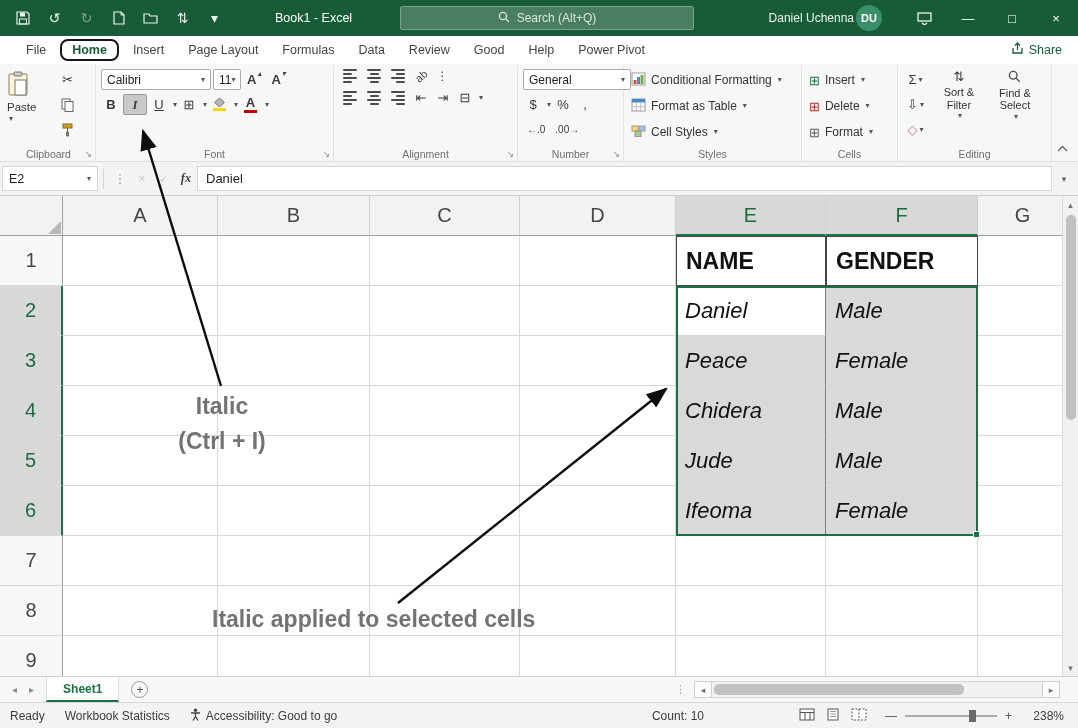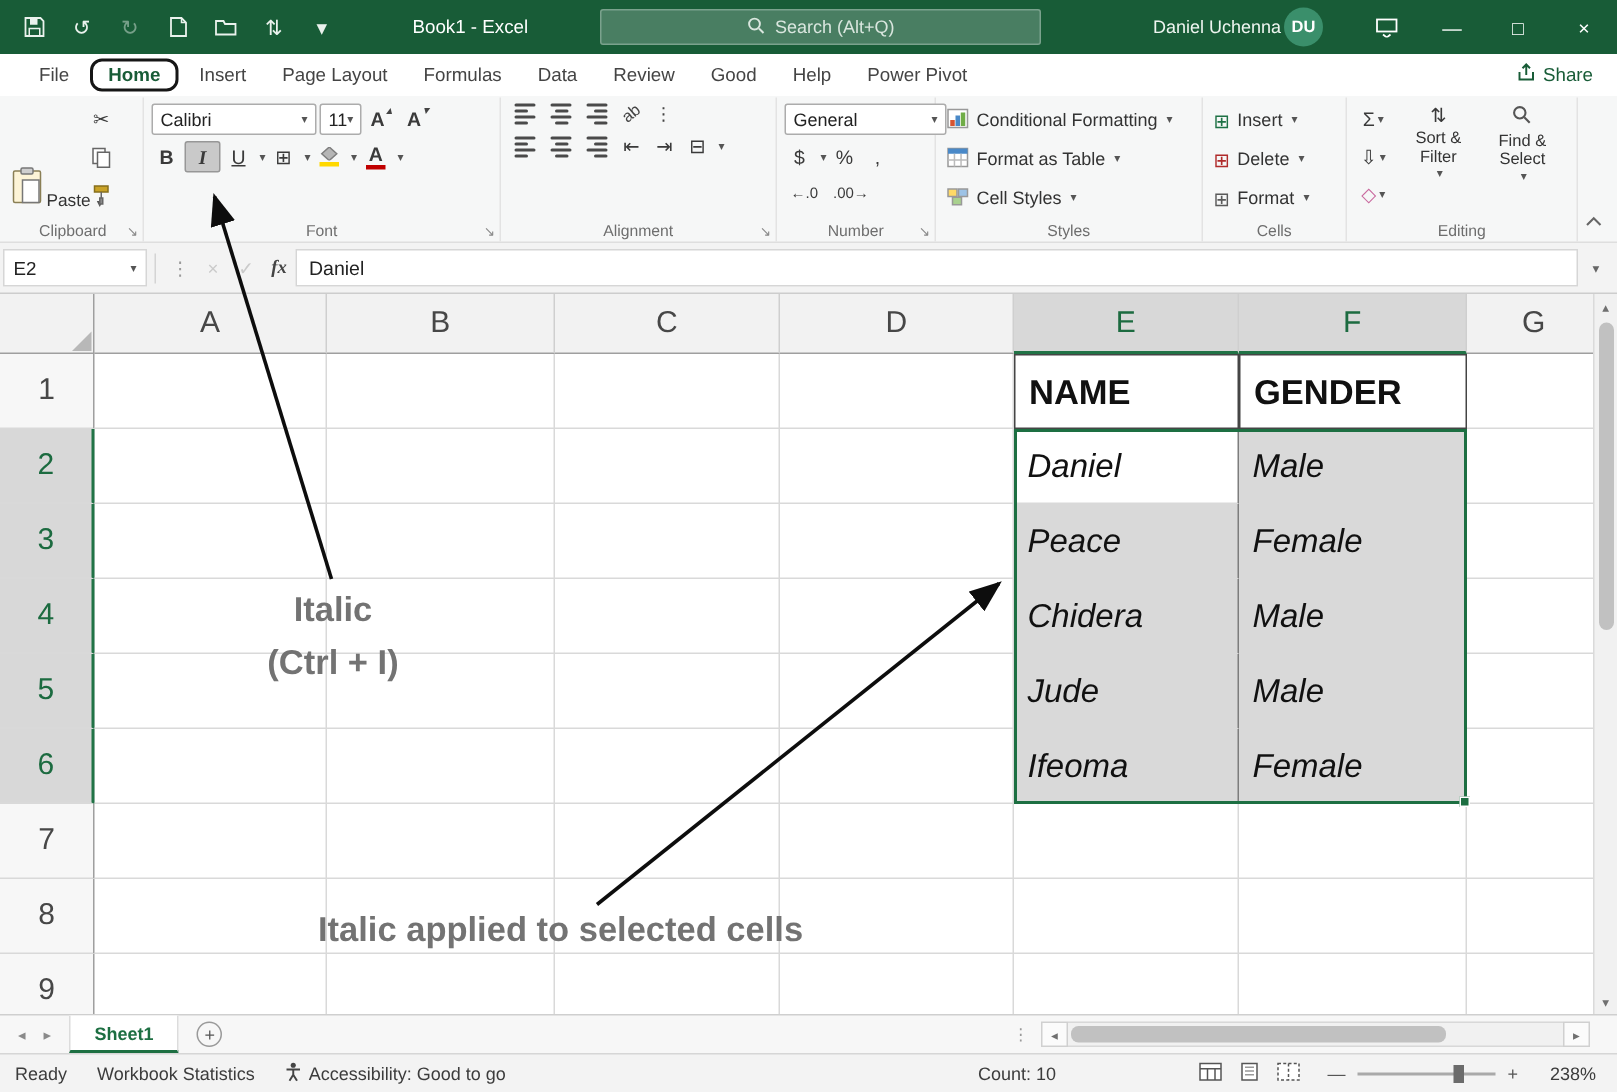--- a/index.html
+++ b/index.html
@@ -29,21 +29,21 @@
   .launcher{position:absolute;right:3px;bottom:2px;font-size:9px;color:#8a8a8a}
   .gcol{display:flex;flex-direction:column;gap:4px}
   .frow{display:flex;align-items:center;gap:2px}
   .sbtn{display:inline-flex;align-items:center;justify-content:center;min-width:20px;height:21px;padding:0 3px;font-size:13px;color:#3a3a3a;border-radius:2px;border:1px solid transparent;line-height:1}
   .sbtn.active{background:#c9c9c9;border-color:#979797}
   .drop{font-size:8px;color:#555;margin-left:2px;line-height:1}
   .combo{display:flex;align-items:center;height:21px;background:#fff;border:1px solid #acacac;font-size:12px;color:#222;padding:0 5px;border-radius:2px}
   .combo .drop{margin-left:auto}
   .g-clipboard{width:94px}.g-font{width:238px}.g-align{width:184px}.g-number{width:106px}.g-styles{width:178px}.g-cells{width:96px}.g-editing{width:154px}
   .clipbody{display:flex}
-  .bigbtn{width:42px;display:flex;flex-direction:row;align-items:flex-end;gap:2px;font-size:11.5px;color:#333;padding-top:2px}
+  .bigbtn{width:42px;display:flex;flex-direction:column;align-items:flex-start;gap:2px;font-size:11.5px;color:#333;padding-top:2px}
   .minicol{display:flex;flex-direction:column;gap:4px;margin-left:8px;align-items:center}
   .fname{width:110px}.fsize{width:28px}
   .fB{font-weight:bold}
   .fI{font-family:"Liberation Serif",serif;font-style:italic;width:24px;font-weight:bold}
   .bigA{font-size:13px;font-weight:bold;color:#3a3a3a}
   .supA{font-size:8px;color:#444;align-self:flex-start;margin-left:1px}
   .acol{display:flex;flex-direction:column;align-items:center;line-height:1;gap:1px}
   .cbar{width:13px;height:3px}
   .bar-red{background:#c00000}.bar-yellow{background:#ffd800}
   .icl{display:inline-flex;flex-direction:column;gap:2px;width:14px;margin:0 4px}

